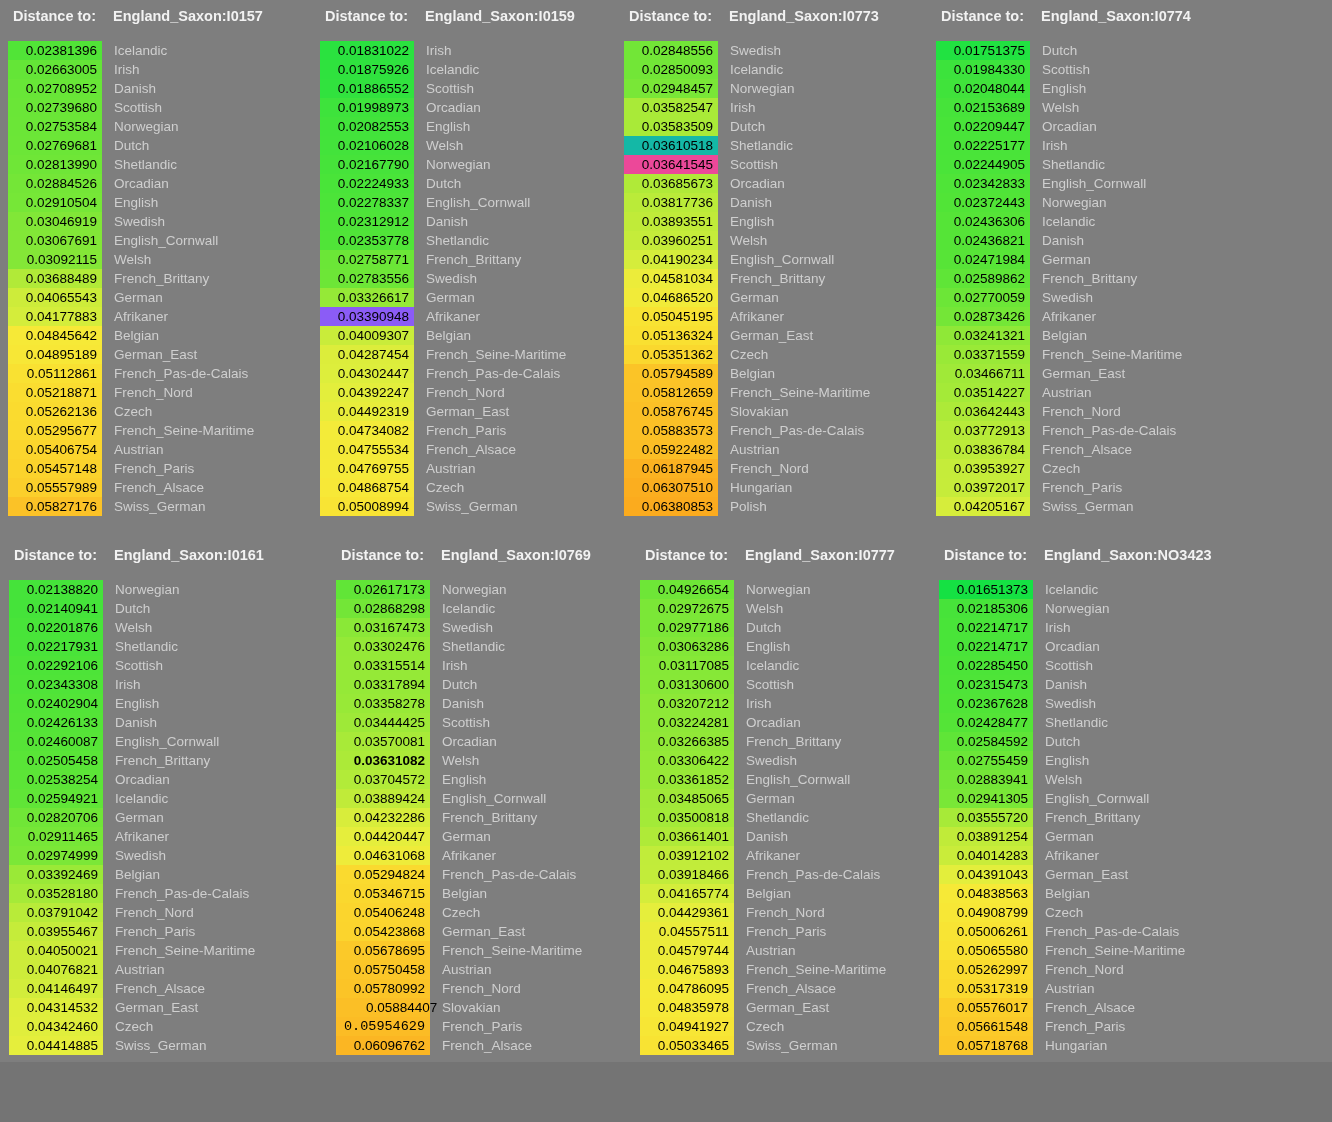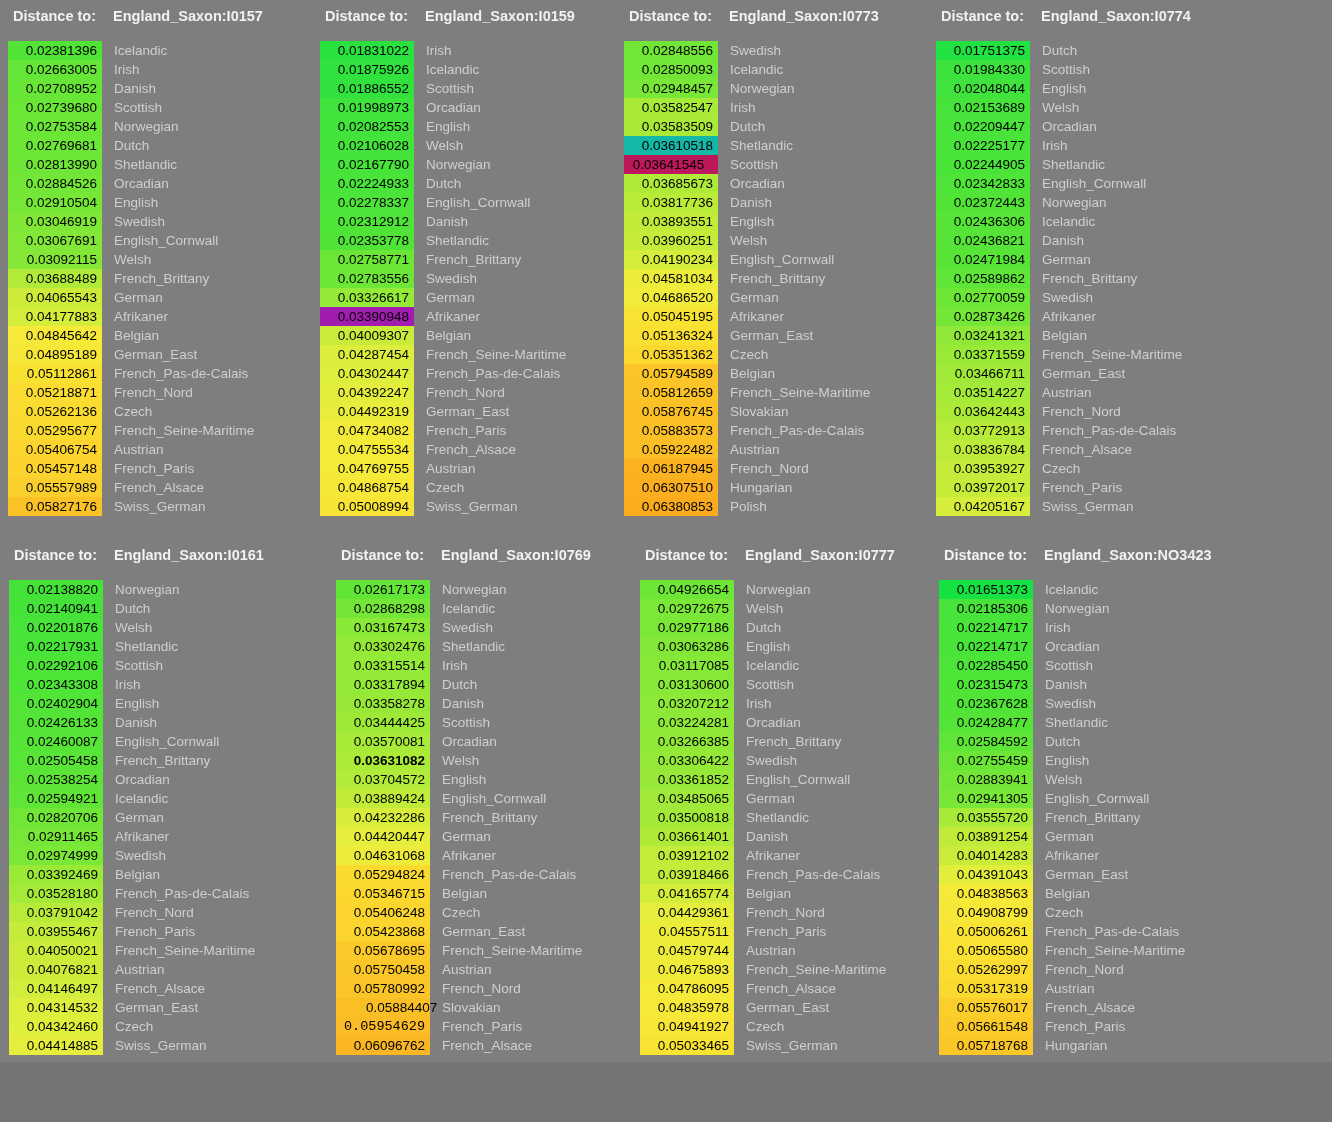--- a/index.html
+++ b/index.html
@@ -192,21 +192,21 @@
         </div>
         <div class="row">
           <div class="val" style="background: rgb(109, 230, 55);">0.02783556</div>
           <div class="pop">Swedish</div>
         </div>
         <div class="row">
           <div class="val" style="background: rgb(149, 233, 55);">0.03326617</div>
           <div class="pop">German</div>
         </div>
         <div class="row">
-          <div class="val" style="background: #a21caf;">0.03390948</div>
+          <div class="val" style="background: #8b5cf6;">0.03390948</div>
           <div class="pop">Afrikaner</div>
         </div>
         <div class="row">
           <div class="val" style="background: rgb(201, 236, 58);">0.04009307</div>
           <div class="pop">Belgian</div>
         </div>
         <div class="row">
           <div class="val" style="background: rgb(220, 237, 59);">0.04287454</div>
           <div class="pop">French_Seine-Maritime</div>
         </div>
@@ -265,21 +265,21 @@
         </div>
         <div class="row">
           <div class="val" style="background: rgb(169, 234, 56);">0.03583509</div>
           <div class="pop">Dutch</div>
         </div>
         <div class="row">
           <div class="val" style="background: #14b8a6;">0.03610518</div>
           <div class="pop">Shetlandic</div>
         </div>
         <div class="row">
-          <div class="val" style="background: #be185d; text-align: center;">0.03641545</div>
+          <div class="val" style="background: #ec4899;">0.03641545</div>
           <div class="pop">Scottish</div>
         </div>
         <div class="row">
           <div class="val" style="background: rgb(176, 234, 56);">0.03685673</div>
           <div class="pop">Orcadian</div>
         </div>
         <div class="row">
           <div class="val" style="background: rgb(186, 235, 57);">0.03817736</div>
           <div class="pop">Danish</div>
         </div>

